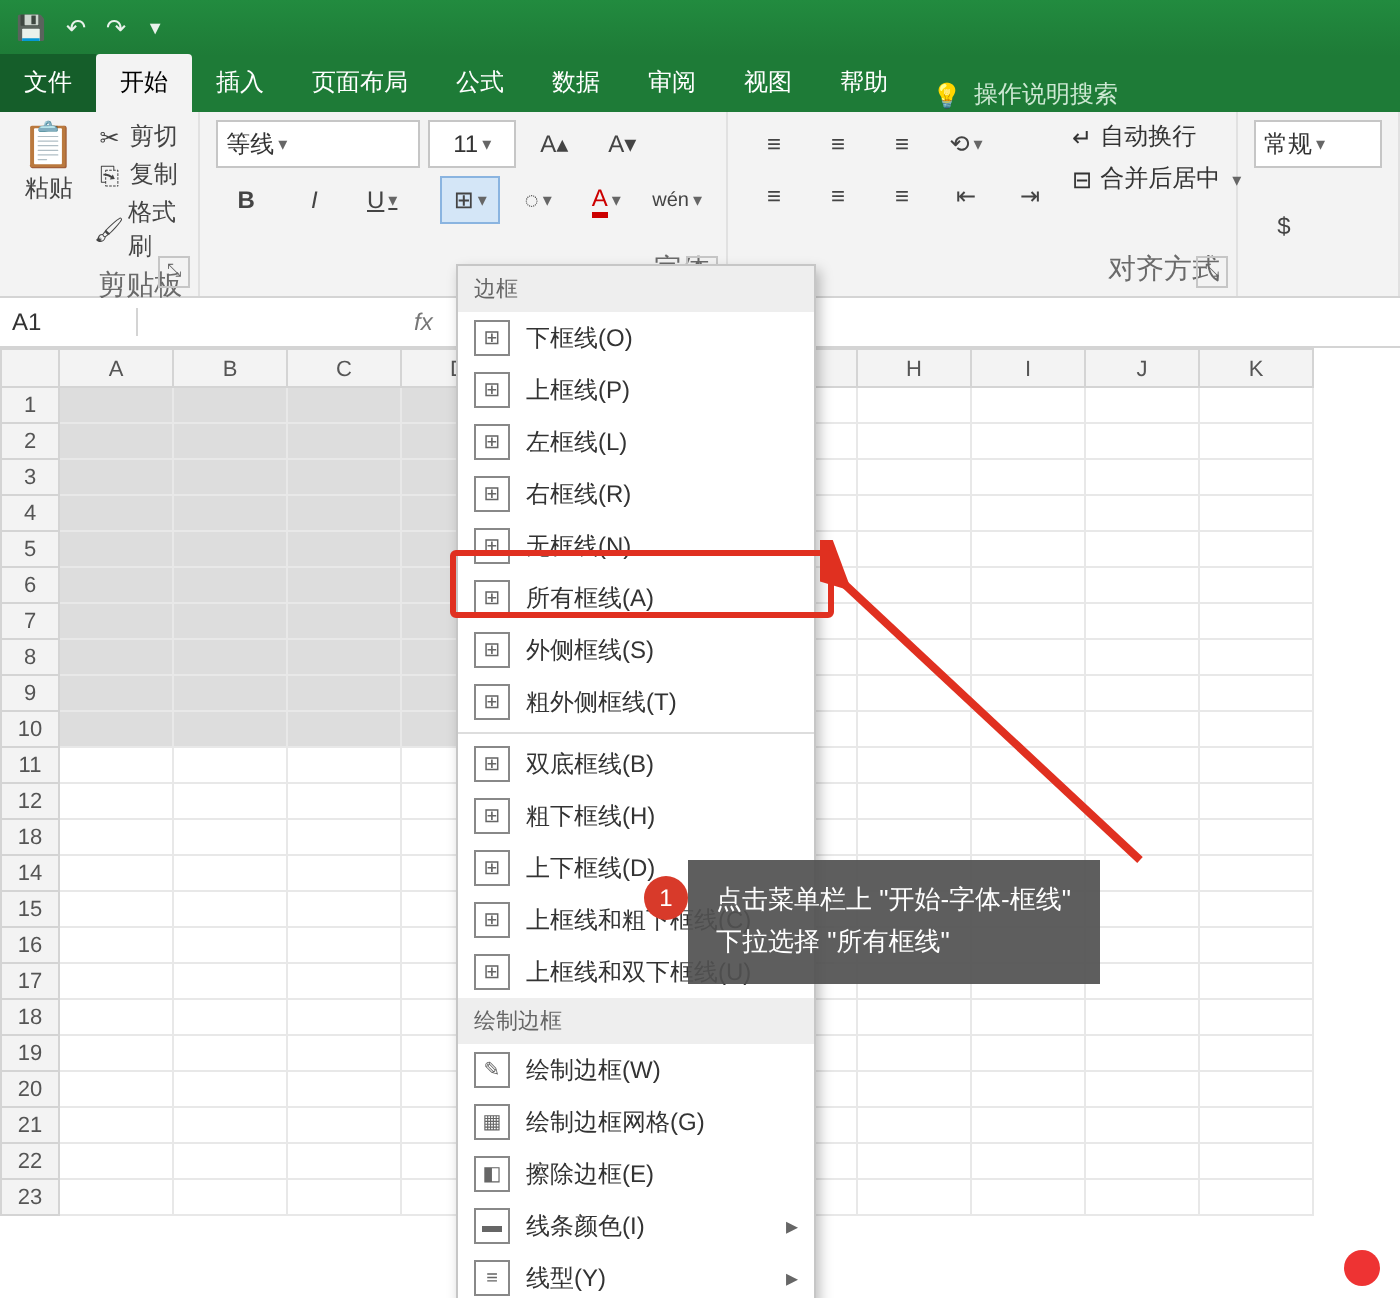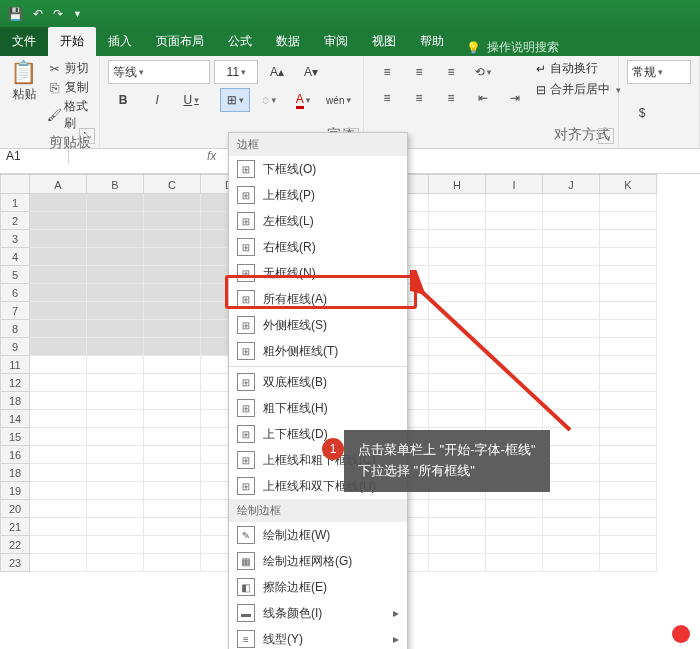--- a/index.html
+++ b/index.html
@@ -26,21 +26,21 @@
 .btn{height:22px;min-width:22px;border:1px solid transparent;display:inline-flex;align-items:center;justify-content:center;padding:0 3px;color:#444}
 .bold{font-weight:bold}
 .italic{font-style:italic}
 .under{text-decoration:underline}
 .dd::after{content:"▾";font-size:9px;margin-left:2px;color:#666}
 .align-block{display:flex;flex-direction:column;gap:2px}
 .align-line{display:flex;gap:2px}
 .wrap-col{display:flex;flex-direction:column;gap:4px;margin-left:6px}
 .wrap-item{display:flex;align-items:center;gap:4px;font-size:12px;white-space:nowrap}
 .launcher{position:absolute;right:4px;bottom:4px;width:14px;height:14px;border:1px solid #c6c6c6;font-size:9px;text-align:center;line-height:12px;color:#666}
-.formula{height:24px;background:#fff;border-bottom:1px solid #d4d4d4;display:flex;align-items:flex-start}
+.formula{height:24px;background:#fff;border-bottom:1px solid #d4d4d4;display:flex;align-items:center}
 .namebox{width:56px;border-right:1px solid #d4d4d4;padding:0 6px;font-size:12px}
 .fx{padding:0 8px;color:#777;font-style:italic}
 .sheet{position:relative;background:#fff}
 .colhdr{display:flex;height:20px}
 .corner{width:28px;border:1px solid #d4d4d4;background:#f3f3f3}
 .ch{width:56px;border:1px solid #d4d4d4;border-left:none;background:#f3f3f3;text-align:center;font-size:11px;color:#555;line-height:20px}
 .rows{display:flex;flex-direction:column}
 .row{display:flex;height:18px}
 .rh{width:28px;border:1px solid #d4d4d4;border-top:none;background:#f3f3f3;text-align:center;font-size:11px;color:#555;line-height:18px}
 .cell{width:56px;border-right:1px solid #e8e8e8;border-bottom:1px solid #e8e8e8}
@@ -325,20 +325,34 @@
         <div class="cell sel"></div>
         <div class="cell sel"></div>
         <div class="cell sel"></div>
         <div class="cell"></div>
         <div class="cell"></div>
         <div class="cell"></div>
         <div class="cell"></div>
         <div class="cell"></div>
       </div>
       <div class="row">
+        <div class="rh">10</div>
+        <div class="cell sel"></div>
+        <div class="cell sel"></div>
+        <div class="cell sel"></div>
+        <div class="cell sel"></div>
+        <div class="cell sel"></div>
+        <div class="cell sel"></div>
+        <div class="cell"></div>
+        <div class="cell"></div>
+        <div class="cell"></div>
+        <div class="cell"></div>
+        <div class="cell"></div>
+      </div>
+      <div class="row">
         <div class="rh">11</div>
         <div class="cell"></div>
         <div class="cell"></div>
         <div class="cell"></div>
         <div class="cell"></div>
         <div class="cell"></div>
         <div class="cell"></div>
         <div class="cell"></div>
         <div class="cell"></div>
         <div class="cell"></div>
@@ -396,20 +410,34 @@
         <div class="cell"></div>
         <div class="cell"></div>
         <div class="cell"></div>
         <div class="cell"></div>
         <div class="cell"></div>
         <div class="cell"></div>
         <div class="cell"></div>
       </div>
       <div class="row">
         <div class="rh">16</div>
+        <div class="cell"></div>
+        <div class="cell"></div>
+        <div class="cell"></div>
+        <div class="cell"></div>
+        <div class="cell"></div>
+        <div class="cell"></div>
+        <div class="cell"></div>
+        <div class="cell"></div>
+        <div class="cell"></div>
+        <div class="cell"></div>
+        <div class="cell"></div>
+      </div>
+      <div class="row">
+        <div class="rh">17</div>
         <div class="cell"></div>
         <div class="cell"></div>
         <div class="cell"></div>
         <div class="cell"></div>
         <div class="cell"></div>
         <div class="cell"></div>
         <div class="cell"></div>
         <div class="cell"></div>
         <div class="cell"></div>
         <div class="cell"></div>

